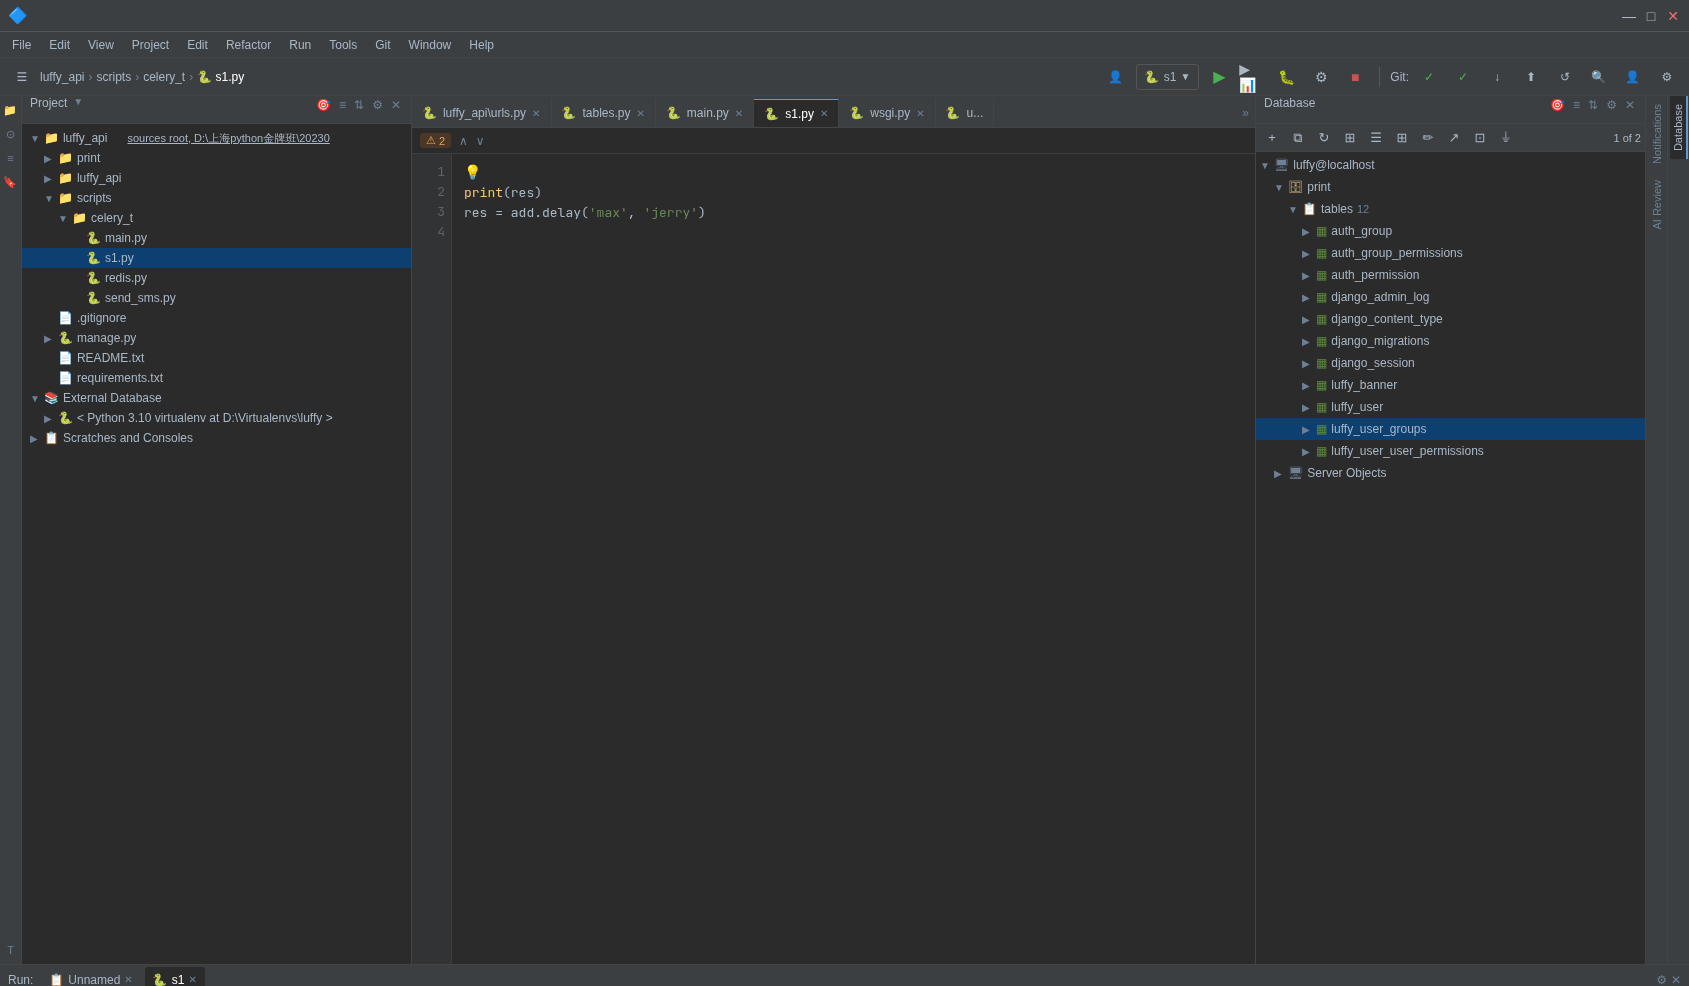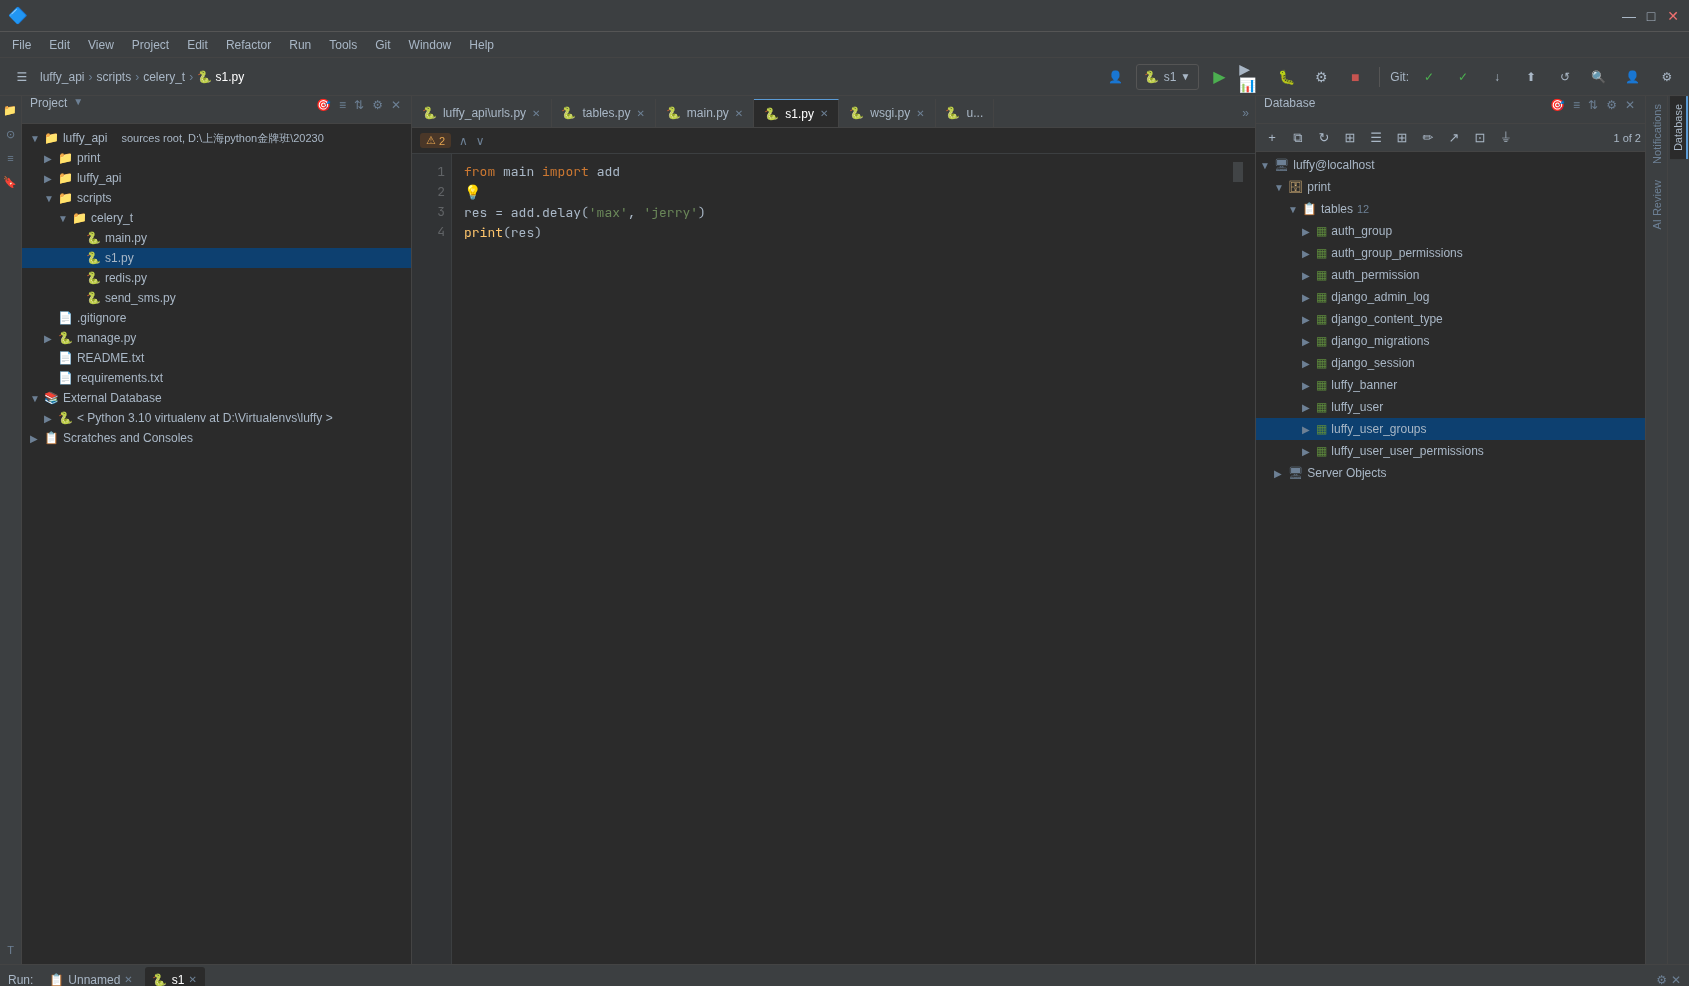--- a/index.html
+++ b/index.html
@@ -412,21 +412,21 @@
         <span class="ph-icon">✕</span>
       </div>
     </div>
     <div class="tree-container">
 
       <div class="tree-item">
         <div class="tree-indent" style="width:4px;"></div>
         <span class="tree-arrow">▼</span>
         <span class="tree-icon folder-icon">📁</span>
         <span class="tree-label">luffy_api</span>
-        <span class="src-root" style="margin-left:14px;">sources root, D:\上海python金牌班\20230</span>
+        <span class="src-root" style="margin-left:20px;text-decoration:underline;">sources root, D:\上海python金牌班\20230</span>
       </div>
 
       <div class="tree-item">
         <div class="tree-indent" style="width:18px;"></div>
         <span class="tree-arrow">▶</span>
         <span class="tree-icon folder-icon">📁</span>
         <span class="tree-label">print</span>
       </div>
 
       <div class="tree-item">
@@ -576,24 +576,23 @@
       </div>
 
       <div class="code-editor">
         <div class="line-numbers">
           <div>1</div>
           <div>2</div>
           <div>3</div>
           <div>4</div>
         </div>
         <div class="code-content">
-          <div class="code-line"><span class="kw">from</span> main <span class="kw">import</span> add<div class="fold-indicator"></div></div>
           <div class="code-line"><span class="lightbulb">💡</span></div>
+          <div class="code-line"><span class="fn">print</span>(res)</div>
           <div class="code-line">res = add.delay(<span class="str">'max'</span>, <span class="str">'jerry'</span>)</div>
-          <div class="code-line"><span class="fn">print</span>(res)</div>
         </div>
       </div>
     </div>
   </div>
 
   <div style="display:flex;">
     <div class="right-panel">
       <div class="panel-header">
         <span>Database</span>
         <div class="panel-header-icons">

